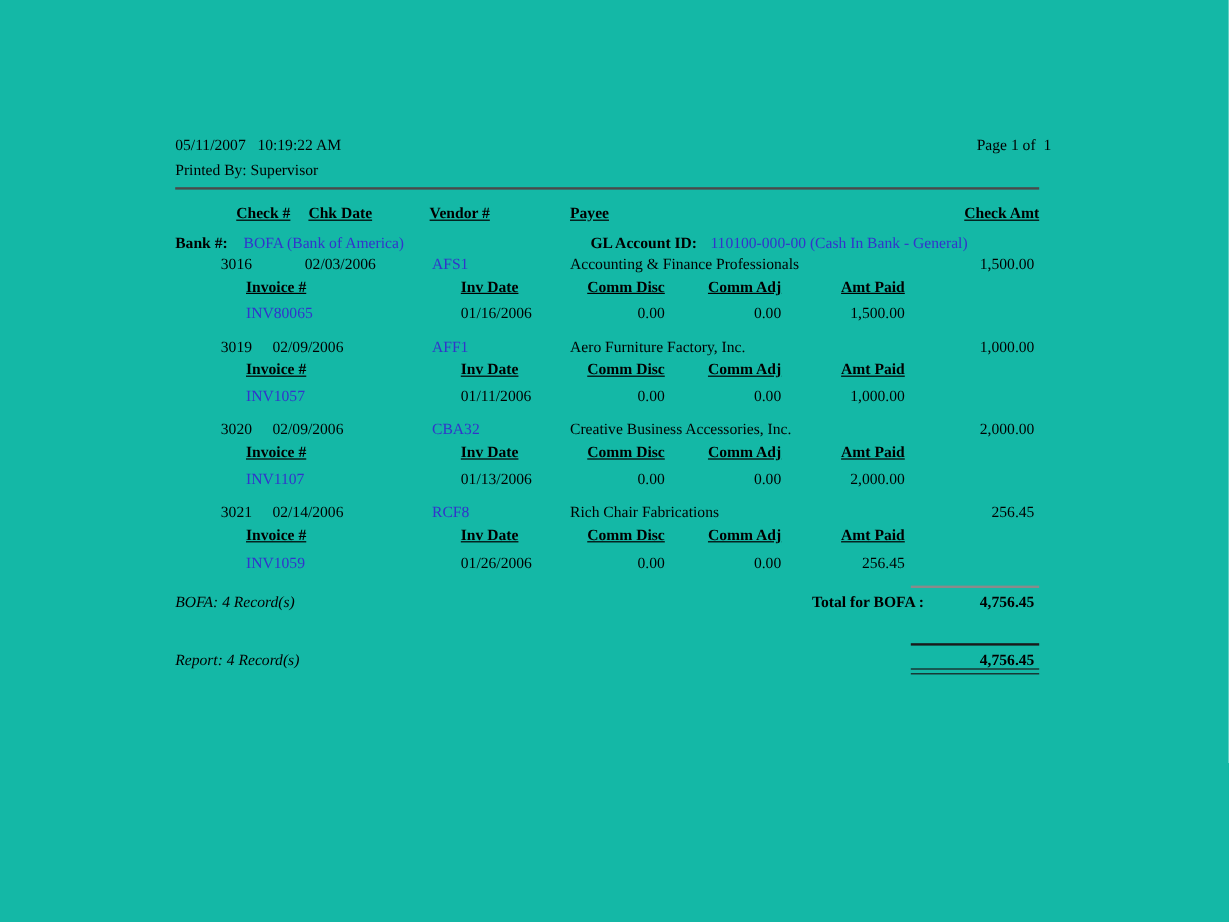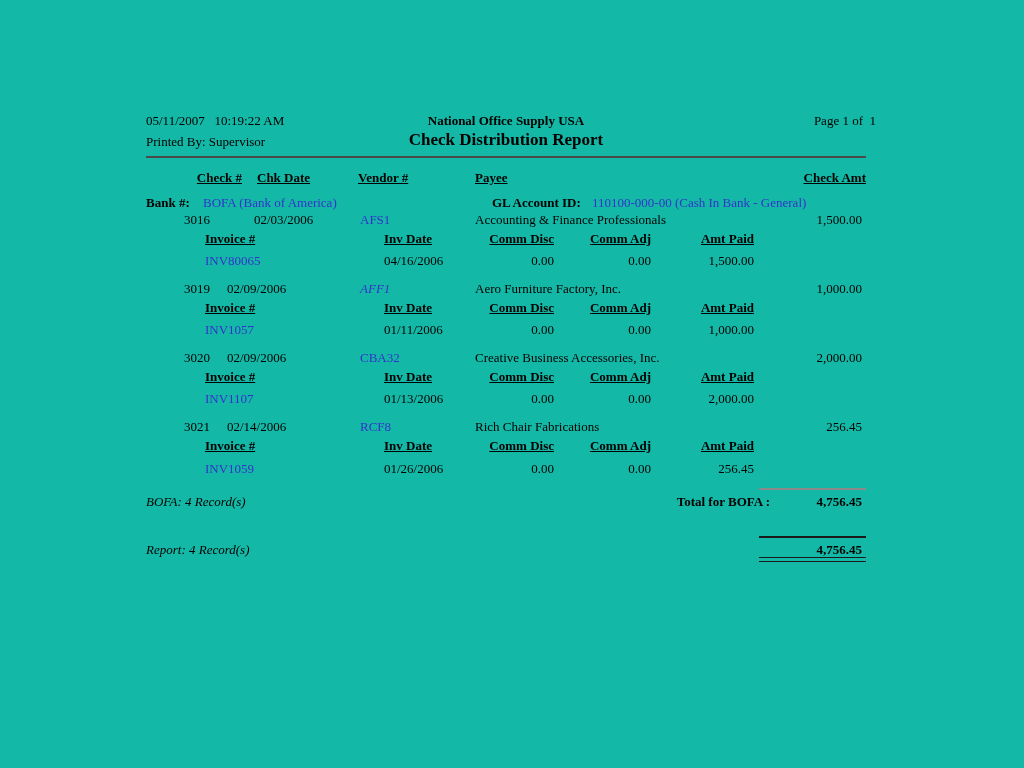--- a/index.html
+++ b/index.html
@@ -22,22 +22,20 @@
   .title { font-size:17px; line-height:18px; }
   .rule { position:absolute; }
 </style>
 </head>
 <body>
 
 <div class="page">
 
   <div class="abs" style="left:146px; top:114px;">05/11/2007   10:19:22 AM</div>
   <div class="abs" style="left:146px; top:135px;">Printed By: Supervisor</div>
-  <div class="abs b c" style="left:146px; top:114px; width:720px;">National Office Supply USA</div>
-  <div class="abs b c title" style="left:146px; top:131px; width:720px;">Check Distribution Report</div>
   <div class="abs r" style="left:676px; top:114px; width:200px;">Page 1 of  1</div>
   <div class="rule" style="left:146px; top:156px; width:720px; height:2px; background:#4a4a4a;"></div>
 
   <div class="abs b r" style="left:146px; top:171px; width:96px;"><span class="u">Check #</span></div>
   <div class="abs b u" style="left:257px; top:171px;">Chk Date</div>
   <div class="abs b u" style="left:358px; top:171px;">Vendor #</div>
   <div class="abs b u" style="left:475px; top:171px;">Payee</div>
   <div class="abs b r" style="left:666px; top:171px; width:200px;"><span class="u">Check Amt</span></div>
 
   <div class="abs b" style="left:146px; top:196px;">Bank #:</div>
@@ -50,30 +48,30 @@
     <div class="abs" style="left:227px; top:213px;margin-left:27px;">02/03/2006</div>
     <div class="abs blue" style="left:360px; top:213px;">AFS1</div>
     <div class="abs" style="left:475px; top:213px;">Accounting &amp; Finance Professionals</div>
     <div class="abs r" style="left:662px; top:213px; width:200px;">1,500.00</div>
     <div class="abs b u" style="left:205px; top:232px;">Invoice #</div>
     <div class="abs b u" style="left:384px; top:232px;">Inv Date</div>
     <div class="abs b r" style="left:454px; top:232px; width:100px;"><span class="u">Comm Disc</span></div>
     <div class="abs b r" style="left:551px; top:232px; width:100px;"><span class="u">Comm Adj</span></div>
     <div class="abs b r" style="left:654px; top:232px; width:100px;"><span class="u">Amt Paid</span></div>
     <div class="abs blue" style="left:205px; top:254px;">INV80065</div>
-    <div class="abs" style="left:384px; top:254px;">04/16/2006</div>
+    <div class="abs" style="left:384px; top:254px;">01/16/2006</div>
     <div class="abs r" style="left:454px; top:254px; width:100px;">0.00</div>
     <div class="abs r" style="left:551px; top:254px; width:100px;">0.00</div>
     <div class="abs r" style="left:654px; top:254px; width:100px;">1,500.00</div>
   </div>
 
   <div>
     <div class="abs r" style="left:146px; top:282px; width:64px;">3019</div>
     <div class="abs" style="left:227px; top:282px;">02/09/2006</div>
-    <div class="abs blue" style="left:360px; top:282px;font-style:italic;">AFF1</div>
+    <div class="abs blue" style="left:360px; top:282px;">AFF1</div>
     <div class="abs" style="left:475px; top:282px;">Aero Furniture Factory, Inc.</div>
     <div class="abs r" style="left:662px; top:282px; width:200px;">1,000.00</div>
     <div class="abs b u" style="left:205px; top:301px;">Invoice #</div>
     <div class="abs b u" style="left:384px; top:301px;">Inv Date</div>
     <div class="abs b r" style="left:454px; top:301px; width:100px;"><span class="u">Comm Disc</span></div>
     <div class="abs b r" style="left:551px; top:301px; width:100px;"><span class="u">Comm Adj</span></div>
     <div class="abs b r" style="left:654px; top:301px; width:100px;"><span class="u">Amt Paid</span></div>
     <div class="abs blue" style="left:205px; top:323px;">INV1057</div>
     <div class="abs" style="left:384px; top:323px;">01/11/2006</div>
     <div class="abs r" style="left:454px; top:323px; width:100px;">0.00</div>

